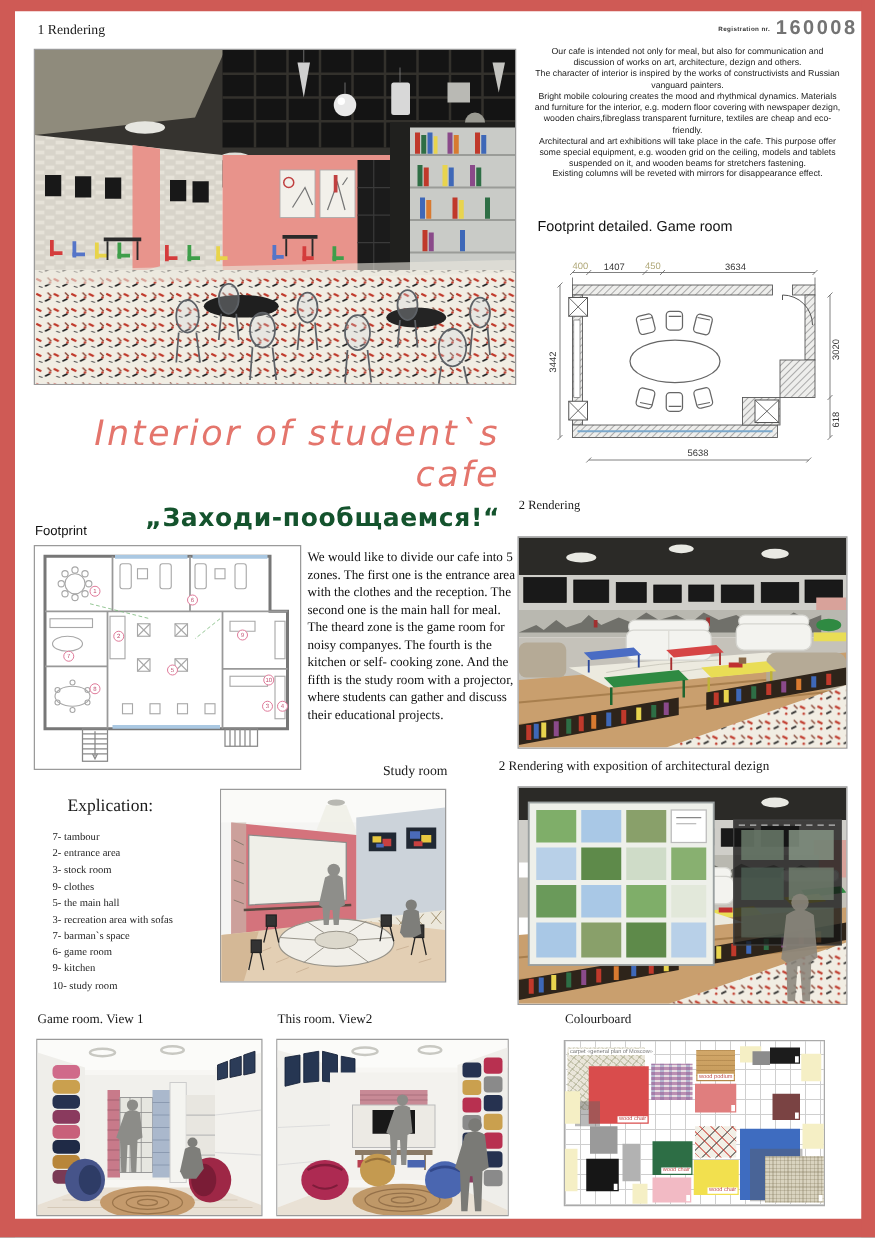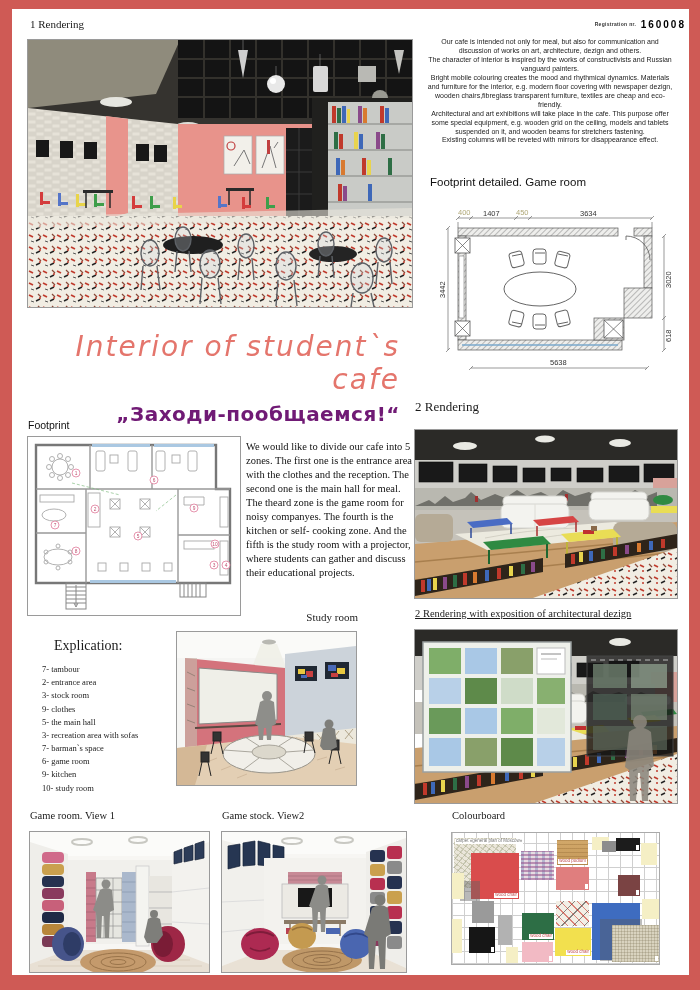--- a/index.html
+++ b/index.html
@@ -15,31 +15,31 @@
   #frame-right { left:689px; top:0; width:11px; height:990px; }
 
   .abs { position:absolute; }
   .serif-label { font-family:"Liberation Serif", serif; font-size:11px; color:#1a1a1a; }
   .sans-label { font-family:"Liberation Sans", sans-serif; font-size:11px; color:#111; }
   .img-frame { border:1px solid #9a9a9a; background:#fff; }
 
   #registration { left:540px; top:14px; width:146px; text-align:right;
     font-family:"Liberation Sans", sans-serif; }
   #registration .rlab { font-size:5px; font-weight:bold; color:#333; letter-spacing:.3px; vertical-align:2px;}
-  #registration .rnum { font-size:10px; font-weight:bold; color:#000000; letter-spacing:2px; }
+  #registration .rnum { font-size:16px; font-weight:bold; color:#737373; letter-spacing:2px; }
 
   #intro-text { left:424px; top:38px; width:252px; text-align:center;
     font-family:"Liberation Sans", sans-serif; font-size:7px; line-height:1.28; color:#1c1c1c; }
   #intro-text p { margin:0; }
 
   #main-title { left:28px; top:330px; width:372px; text-align:right; }
   #title-main { font-family:"DejaVu Sans", sans-serif; font-style:italic; font-weight:400;
     font-size:28px; letter-spacing:2px; color:#e4756c; }
   #title-sub { font-family:"DejaVu Sans", sans-serif; font-weight:bold; font-size:20px;
-    letter-spacing:.5px; color:#701a75; margin-top:6px; }
+    letter-spacing:.5px; color:#14532d; margin-top:6px; }
 
   #zones-text { left:246px; top:440px; width:172px; text-align:left;
     font-size:10.5px; line-height:1.33; color:#111; }
 
   #explication { left:42px; top:638px; width:150px; }
   #explication .ex-title { font-size:14px; color:#1a1a1a; margin-left:12px; margin-bottom:9px; }
   #explication .ex-item { font-size:8.5px; line-height:1.55; color:#222; }
 
   
   #colourboard { left:451px; top:832px; width:209px; height:133px; border:1px solid #aaa;
@@ -494,21 +494,21 @@
           <circle cx="166" cy="71" r="4" fill="#fff" stroke="#e07a9a" stroke-width=".8"></circle>
           <text x="166" y="72.8" fill="#c05070">9</text>
           <circle cx="187" cy="107" r="4" fill="#fff" stroke="#e07a9a" stroke-width=".8"></circle>
           <text x="187" y="108.8" fill="#c05070">10</text>
         </g>
     </svg>
   </div>
 
   <div class="abs" id="zones-text">We would like to divide our cafe into 5 zones. The first one is the entrance area with the clothes and the reception. The second one is the main hall for meal. The theard zone is the game room for noisy companyes. The fourth is the kitchen or self- cooking zone. And the fifth is the study room with a projector, where students can gather and discuss their educational projects.</div>
 
-  <div class="abs serif-label" style="left:415px; top:399px; font-size:13px;">2 Rendering</div>
+  <div class="abs serif-label" style="left:415px; top:399px; font-size:10px;">2 Rendering</div>
   <div class="abs img-frame" style="left:414px; top:429px; width:264px; height:170px;">
     <svg width="262" height="168" viewBox="0 0 262 168">
       <defs>
         <pattern id="news2" width="14" height="12" patternUnits="userSpaceOnUse">
           <rect width="14" height="12" fill="#f1ede3"></rect>
           <path d="M1 3 l4 2" stroke="#c0392b" stroke-width="1.6"></path>
           <path d="M8 9 l4 -2" stroke="#222" stroke-width="1.4"></path>
           <path d="M10 2 l3 3" stroke="#8a4a3a" stroke-width="1.2"></path>
           <circle cx="4" cy="9" r="1" fill="#c0392b"></circle>
         </pattern>
@@ -685,21 +685,21 @@
         <div class="ex-item">9- clothes</div>
         <div class="ex-item">5- the main hall</div>
         <div class="ex-item">3- recreation area with sofas</div>
         <div class="ex-item">7- barman`s space</div>
         <div class="ex-item">6- game room</div>
         <div class="ex-item">9- kitchen</div>
         <div class="ex-item">10- study room</div>
       </div>
   </div>
 
-  <div class="abs serif-label" style="left:415px; top:608px; font-size:10.5px;text-decoration:underline;">2 Rendering with exposition of architectural dezign</div>
+  <div class="abs serif-label" style="left:399px; top:608px; font-size:10.5px;">2 Rendering with exposition of architectural dezign</div>
   <div class="abs img-frame" style="left:414px; top:629px; width:264px; height:175px;">
     <svg width="262" height="173" viewBox="0 0 262 173">
       <defs>
         <pattern id="news3" width="14" height="12" patternUnits="userSpaceOnUse">
           <rect width="14" height="12" fill="#f1ede3"></rect>
           <path d="M1 3 l4 2" stroke="#c0392b" stroke-width="1.6"></path>
           <path d="M8 9 l4 -2" stroke="#222" stroke-width="1.4"></path>
           <path d="M10 2 l3 3" stroke="#8a4a3a" stroke-width="1.2"></path>
           <circle cx="4" cy="9" r="1" fill="#c0392b"></circle>
         </pattern>
@@ -789,21 +789,21 @@
       </g>
 
       <g fill="#8b867c" opacity=".88">
         <circle cx="225" cy="92" r="7"></circle>
         <path d="M214 102 q11 -9 22 0 l3 34 -5 3 -1 32 -6 0 -2 -28 -2 0 -2 28 -6 0 -1 -31 -4 -3 z"></path>
       </g>
     </svg>
   </div>
 
   <div class="abs serif-label" style="left:30px; top:810px; font-size:10.5px;">Game room. View 1</div>
-  <div class="abs serif-label" style="left:222px; top:810px; font-size:10.5px;">Game stock. View2</div>
+  <div class="abs serif-label" style="left:222px; top:810px; font-size:10.5px;">This room. View2</div>
   <div class="abs serif-label" style="left:452px; top:810px; font-size:10.5px;">Colourboard</div>
 
   <div class="abs img-frame" style="left:29px; top:831px; width:181px; height:142px;">
     <svg width="179" height="140" viewBox="0 0 179 140">
       <rect width="179" height="140" fill="#f7f6f3"></rect>
       <rect width="179" height="24" fill="#fbfbf9"></rect>
       <ellipse cx="52" cy="10" rx="10" ry="3" fill="none" stroke="#c8c8c2" stroke-width="2"></ellipse>
       <ellipse cx="108" cy="8" rx="9" ry="3" fill="none" stroke="#c8c8c2" stroke-width="2"></ellipse>
       <polygon points="0,10 38,22 38,118 0,132" fill="#efeeea"></polygon>
       <g>

